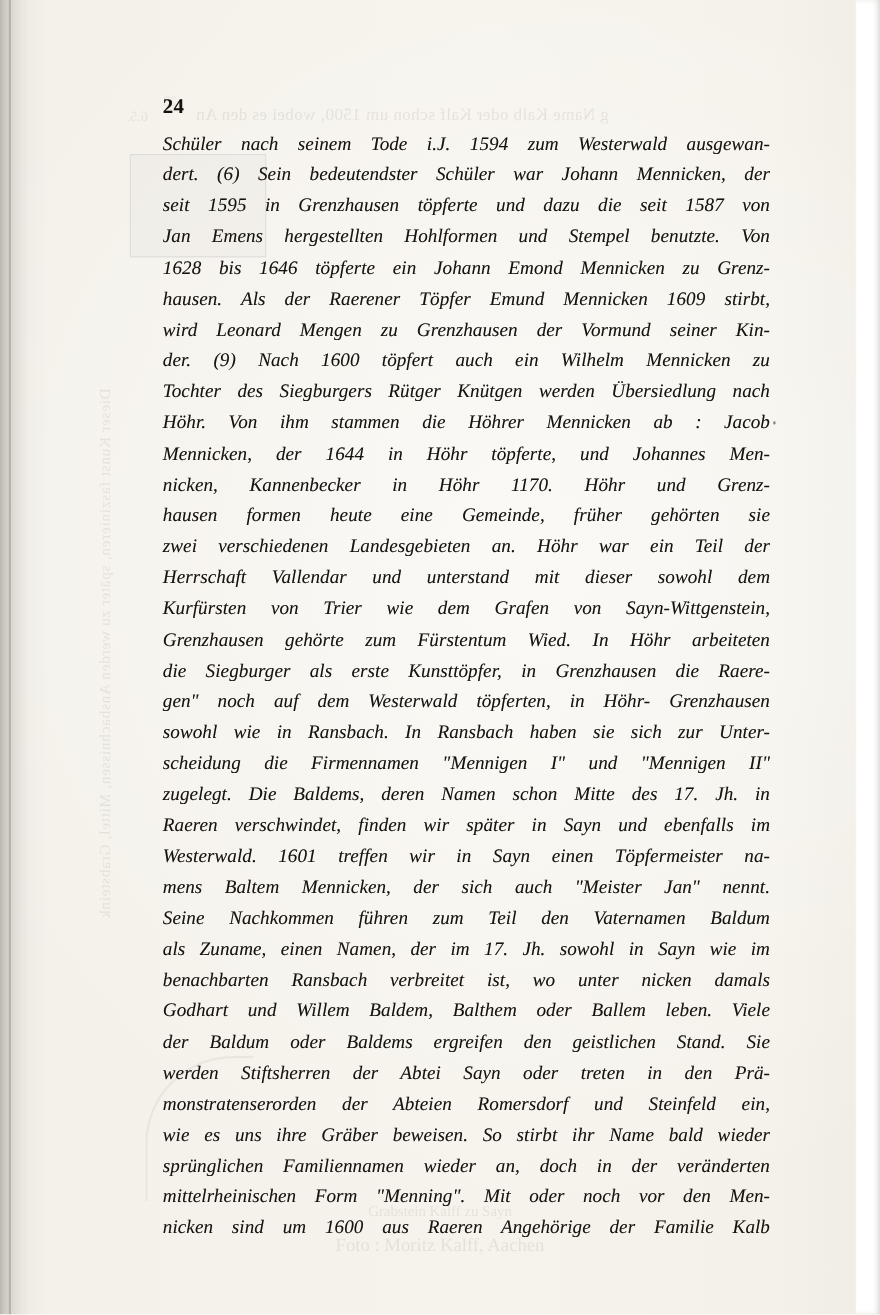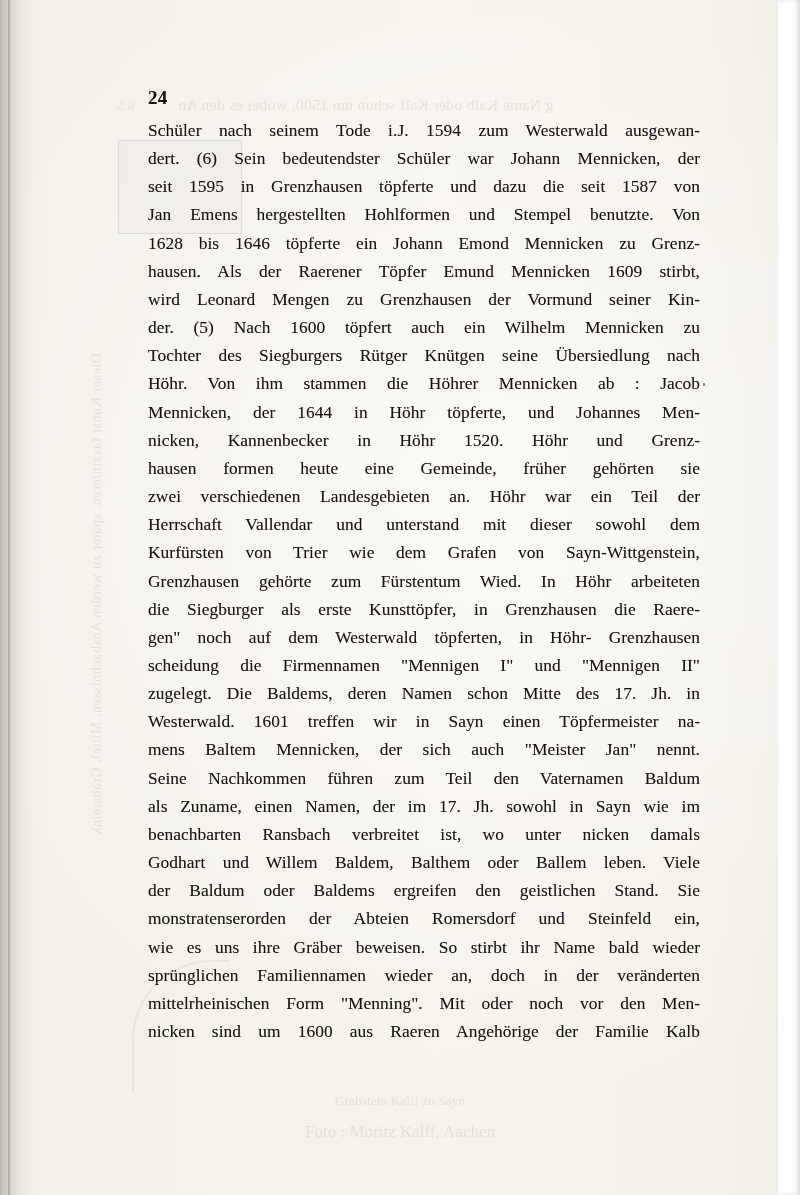--- a/index.html
+++ b/index.html
@@ -185,20 +185,21 @@
     letter-spacing: 0.05px;
     word-spacing: 0.2px;
   }
 
   
   .ln {
     display: block;
     text-align: justify;
     text-align-last: justify;
     white-space: pre-wrap;
+    font-style: italic;
   }
 
   
   .body-copy, .folio {
     text-shadow: 0 0 0.35px rgba(22,19,15,0.30);
   }
 
   
   .speck {
     position: absolute;
@@ -241,41 +242,44 @@
   <div class="textblock">
     <div class="folio">24</div>
     <div class="body-copy">
         <span class="ln">Schüler nach seinem Tode i.J. 1594 zum Westerwald ausgewan-</span>
         <span class="ln">dert. (6) Sein bedeutendster Schüler war Johann Mennicken, der</span>
         <span class="ln">seit 1595 in Grenzhausen töpferte und dazu die seit 1587 von</span>
         <span class="ln">Jan Emens hergestellten Hohlformen und Stempel benutzte. Von</span>
         <span class="ln">1628 bis 1646 töpferte ein Johann Emond Mennicken zu Grenz-</span>
         <span class="ln">hausen. Als der Raerener Töpfer Emund Mennicken 1609 stirbt,</span>
         <span class="ln">wird Leonard Mengen zu Grenzhausen der Vormund seiner Kin-</span>
-        <span class="ln">der. (5) Nach 1600 töpfert auch ein Wilhelm Mennicken zu</span>
-        <span class="ln">Tochter des Siegburgers Rütger Knütgen seine Übersiedlung nach</span>
+        <span class="ln">der. (9) Nach 1600 töpfert auch ein Wilhelm Mennicken zu</span>
+        <span class="ln">Tochter des Siegburgers Rütger Knütgen werden Übersiedlung nach</span>
         <span class="ln">Höhr. Von ihm stammen die Höhrer Mennicken ab : Jacob</span>
         <span class="ln">Mennicken, der 1644 in Höhr töpferte, und Johannes Men-</span>
-        <span class="ln">nicken, Kannenbecker in Höhr 1520. Höhr und Grenz-</span>
+        <span class="ln">nicken, Kannenbecker in Höhr 1170. Höhr und Grenz-</span>
         <span class="ln">hausen formen heute eine Gemeinde, früher gehörten sie</span>
         <span class="ln">zwei verschiedenen Landesgebieten an. Höhr war ein Teil der</span>
         <span class="ln">Herrschaft Vallendar und unterstand mit dieser sowohl dem</span>
         <span class="ln">Kurfürsten von Trier wie dem Grafen von Sayn-Wittgenstein,</span>
         <span class="ln">Grenzhausen gehörte zum Fürstentum Wied. In Höhr arbeiteten</span>
         <span class="ln">die Siegburger als erste Kunsttöpfer, in Grenzhausen die Raere-</span>
         <span class="ln">gen" noch auf dem Westerwald töpferten, in Höhr- Grenzhausen</span>
+        <span class="ln">sowohl wie in Ransbach. In Ransbach haben sie sich zur Unter-</span>
         <span class="ln">scheidung die Firmennamen "Mennigen I" und "Mennigen II"</span>
         <span class="ln">zugelegt. Die Baldems, deren Namen schon Mitte des 17. Jh. in</span>
+        <span class="ln">Raeren verschwindet, finden wir später in Sayn und ebenfalls im</span>
         <span class="ln">Westerwald. 1601 treffen wir in Sayn einen Töpfermeister na-</span>
         <span class="ln">mens Baltem Mennicken, der sich auch "Meister Jan" nennt.</span>
         <span class="ln">Seine Nachkommen führen zum Teil den Vaternamen Baldum</span>
         <span class="ln">als Zuname, einen Namen, der im 17. Jh. sowohl in Sayn wie im</span>
         <span class="ln">benachbarten Ransbach verbreitet ist, wo unter nicken damals</span>
         <span class="ln">Godhart und Willem Baldem, Balthem oder Ballem leben. Viele</span>
         <span class="ln">der Baldum oder Baldems ergreifen den geistlichen Stand. Sie</span>
+        <span class="ln">werden Stiftsherren der Abtei Sayn oder treten in den Prä-</span>
         <span class="ln">monstratenserorden der Abteien Romersdorf und Steinfeld ein,</span>
         <span class="ln">wie es uns ihre Gräber beweisen. So stirbt ihr Name bald wieder</span>
         <span class="ln">sprünglichen Familiennamen wieder an, doch in der veränderten</span>
         <span class="ln">mittelrheinischen Form "Menning". Mit oder noch vor den Men-</span>
         <span class="ln">nicken sind um 1600 aus Raeren Angehörige der Familie Kalb</span>
       </div>
   </div>
 
   <div class="speck"></div>
 

